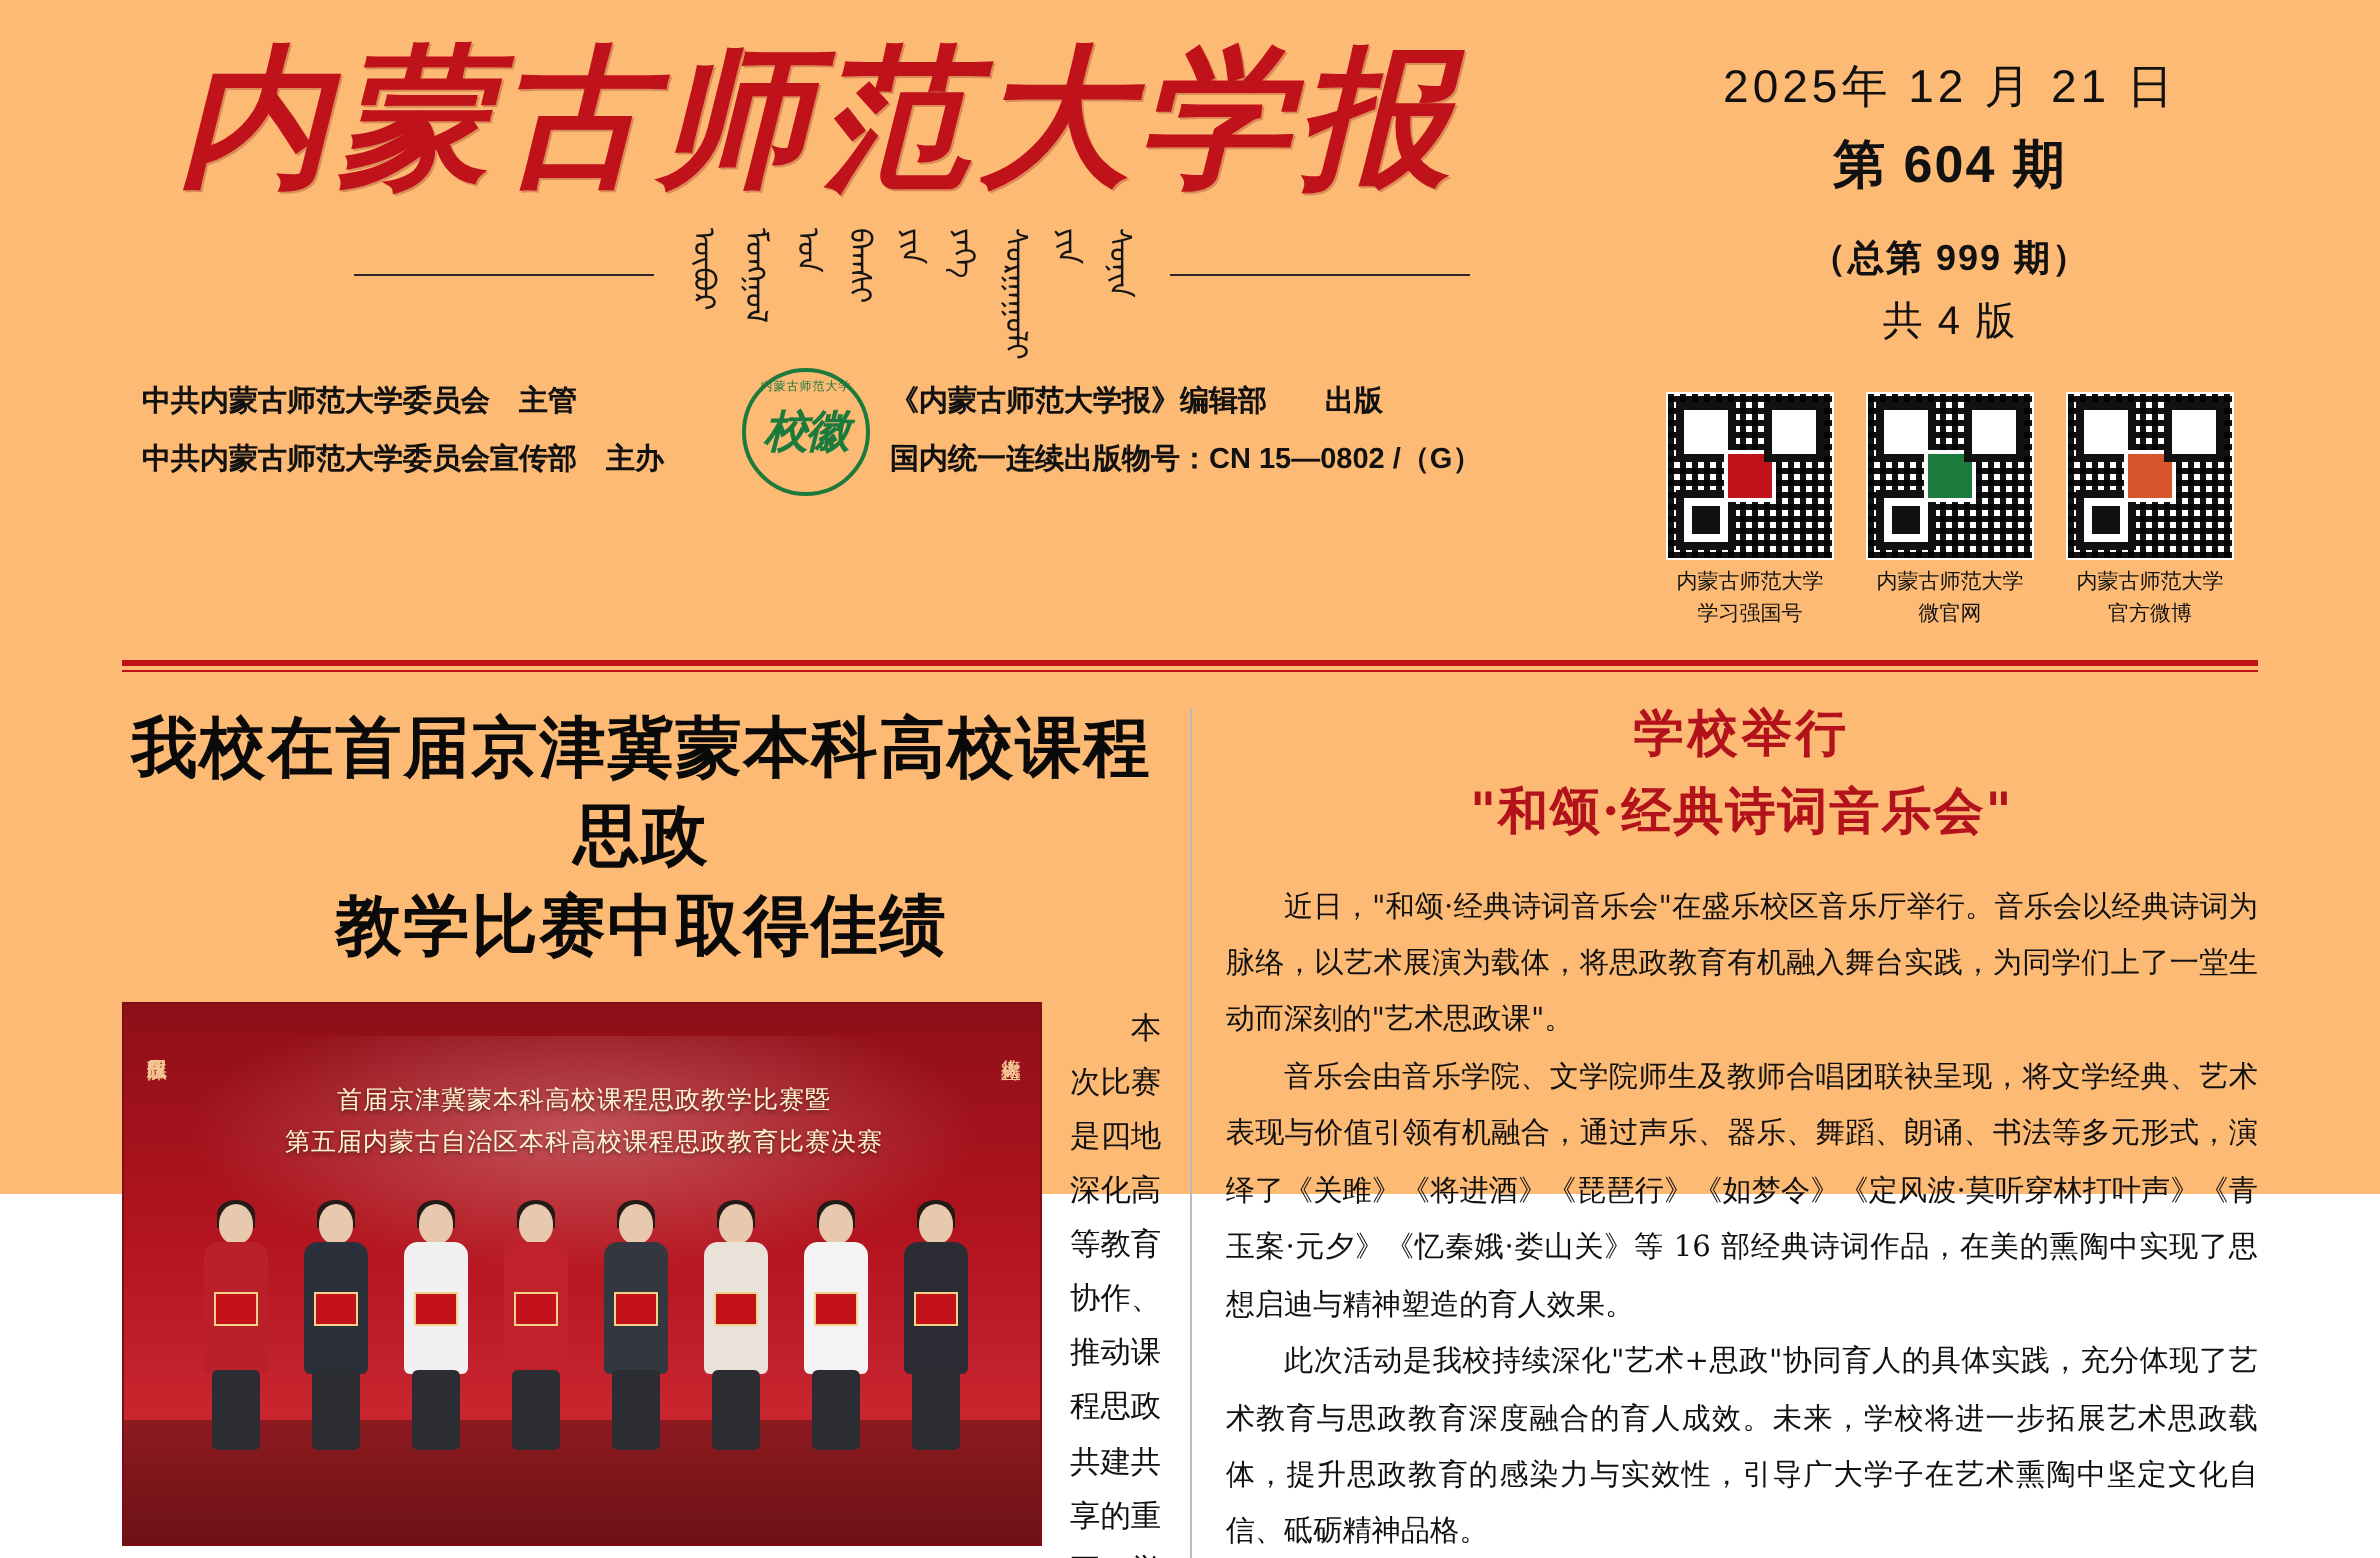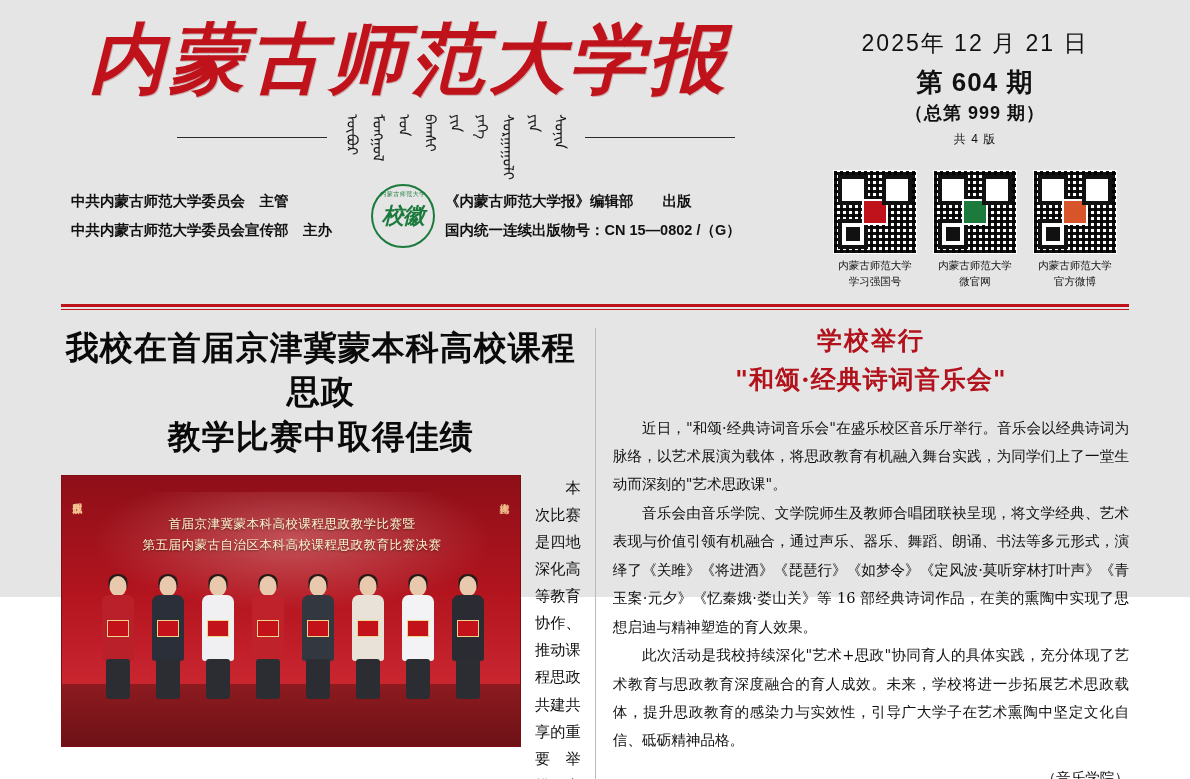--- a/index.html
+++ b/index.html
@@ -12,21 +12,21 @@
     height: 779px;
     font-family: "Liberation Sans", sans-serif;
     color: #111;
     overflow: hidden;
     position: relative;
   }
   .page {
     width: 1190px;
     height: 597px;
     position: relative;
-    background: #e5e5e5;
+    background: #fdba74;
     box-sizing: border-box;
     padding: 0 16px;
   }
 
   
   .masthead {
     display: flex;
     flex-direction: row;
     align-items: flex-start;
     padding: 14px 45px 0 45px;
@@ -143,25 +143,25 @@
   }
   .issue-no {
     font-size: 26px;
     font-weight: bold;
     margin-top: 6px;
     letter-spacing: 1px;
   }
   .issue-total {
     font-size: 18px;
     font-weight: bold;
-    margin-top: 1px;
+    margin-top: 17px;
     letter-spacing: 1px;
   }
   .issue-pages {
-    font-size: 12px;
+    font-size: 20px;
     margin-top: 6px;
     letter-spacing: 1px;
   }
 
   .qr-row {
     display: flex;
     flex-direction: row;
     gap: 16px;
     margin-top: 22px;
   }

